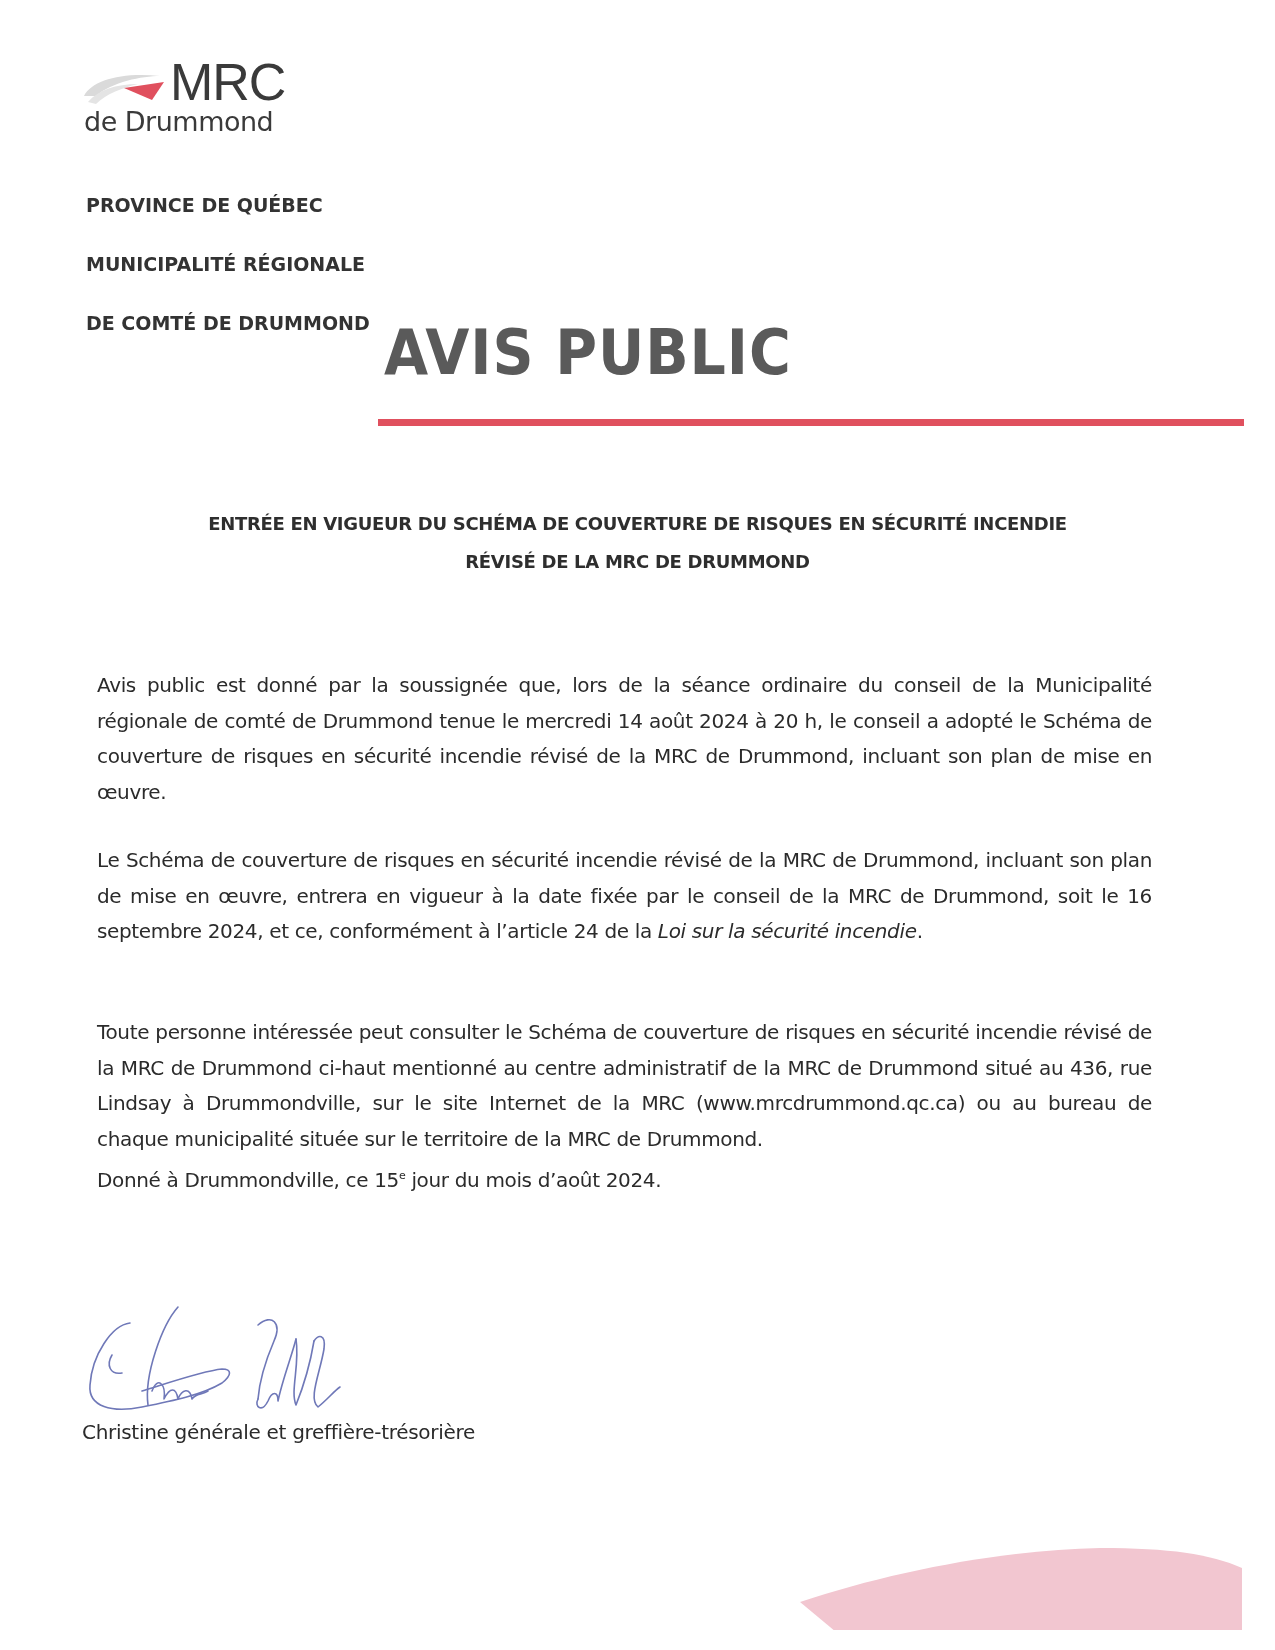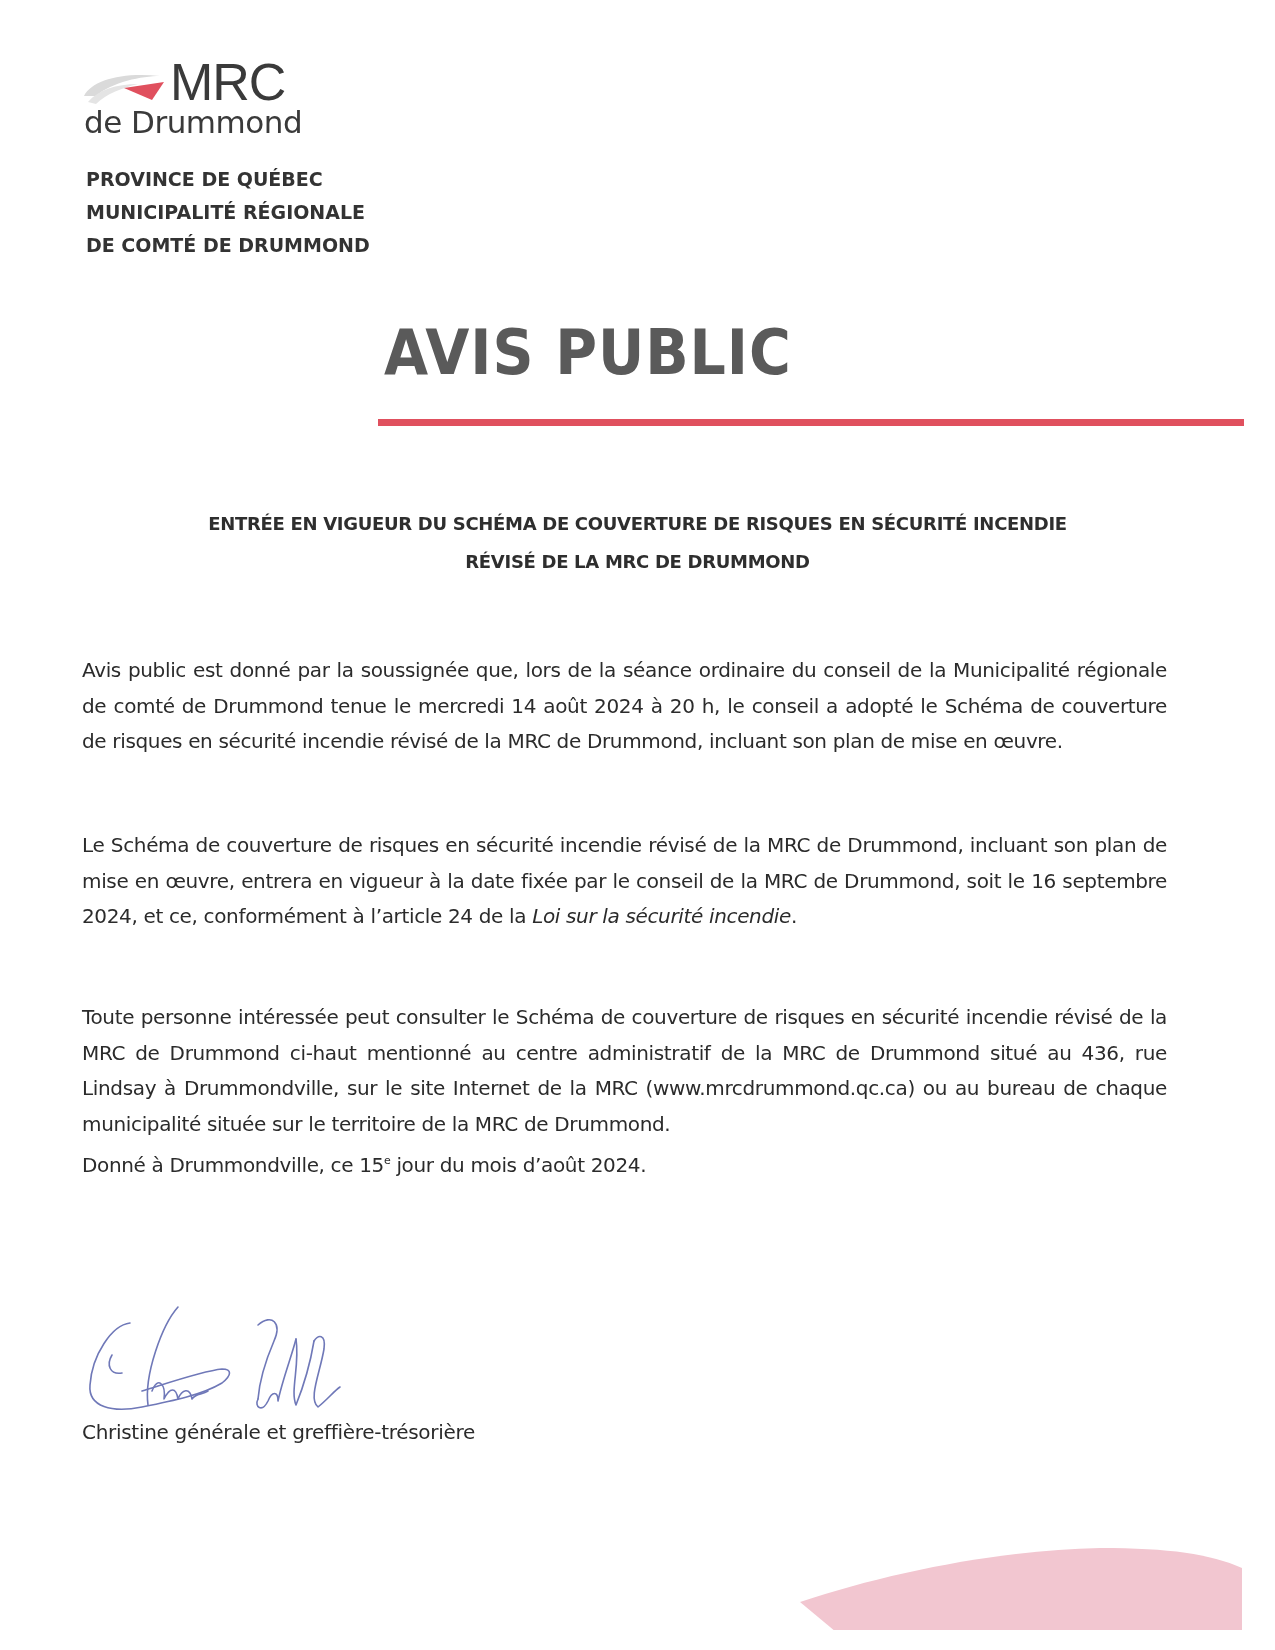--- a/index.html
+++ b/index.html
@@ -7,29 +7,29 @@
     width: 1275px; height: 1650px; position: relative; overflow: hidden;
     font-family: "DejaVu Sans", sans-serif; color: #2b2b2b;
   }
   .logo { position: absolute; left: 82px; top: 52px; width: 240px; height: 90px; }
   .logo svg { position: absolute; left: 0; top: 14px; }
   .logo-mrc {
     position: absolute; left: 88px; top: 4px; font-size: 52px; line-height: 52px;
     color: #3a3a3a; letter-spacing: -1px; font-family: Liberation Sans, sans-serif;
   }
   .logo-sub {
-    position: absolute; left: 2px; top: 55px; font-size: 31px; line-height: 30px;
+    position: absolute; left: 2px; top: 55px; font-size: 27px; line-height: 30px;
     color: #3a3a3a; font-family: "DejaVu Sans", sans-serif; letter-spacing: -0.5px;
   }
   .org {
     position: absolute; left: 86px; top: 163px; font-weight: bold; font-size: 19px;
     line-height: 33px; color: #333;
     font-family: "DejaVu Sans", sans-serif;
   }
-  .org div { white-space: nowrap; }
+  .org div { white-space: nowrap; margin-top: 26px; }
   .title {
     position: absolute; left: 384px; top: 318px; font-size: 62px; font-weight: bold;
     color: #5a5a5a; letter-spacing: 1px; font-family: "DejaVu Sans", sans-serif;
     transform: scaleX(0.92); transform-origin: left top; line-height: 70px;
   }
   .rule {
     position: absolute; left: 378px; top: 419px; width: 866px; height: 7px;
     background: #e0505e;
   }
   .subject {
@@ -39,21 +39,21 @@
   }
   .body {
     position: absolute; left: 82px; width: 1085px; font-size: 20px; line-height: 35.5px;
     text-align: justify; color: #2b2b2b; font-family: "DejaVu Sans", sans-serif;
     letter-spacing: -0.35px;
   }
   .p1 { top: 653px; }
   .p2 { top: 828px; }
   .p3 { top: 1000px; }
   .given { top: 1148px; }
-  .body p { margin: 0; }
+  .body p { margin: 15px; }
   .body em { }
   sup { font-size: 11px; vertical-align: 8px; line-height: 0; }
   .signature { position: absolute; left: 82px; top: 1295px; width: 320px; height: 130px; }
   .signer {
     position: absolute; left: 82px; top: 1415px; font-size: 20px; line-height: 35px;
     color: #2b2b2b; font-family: "DejaVu Sans", sans-serif; letter-spacing: -0.3px;
   }
   .swoosh { position: absolute; left: 770px; top: 1520px; width: 500px; height: 110px; }
 </style>
 </head>

